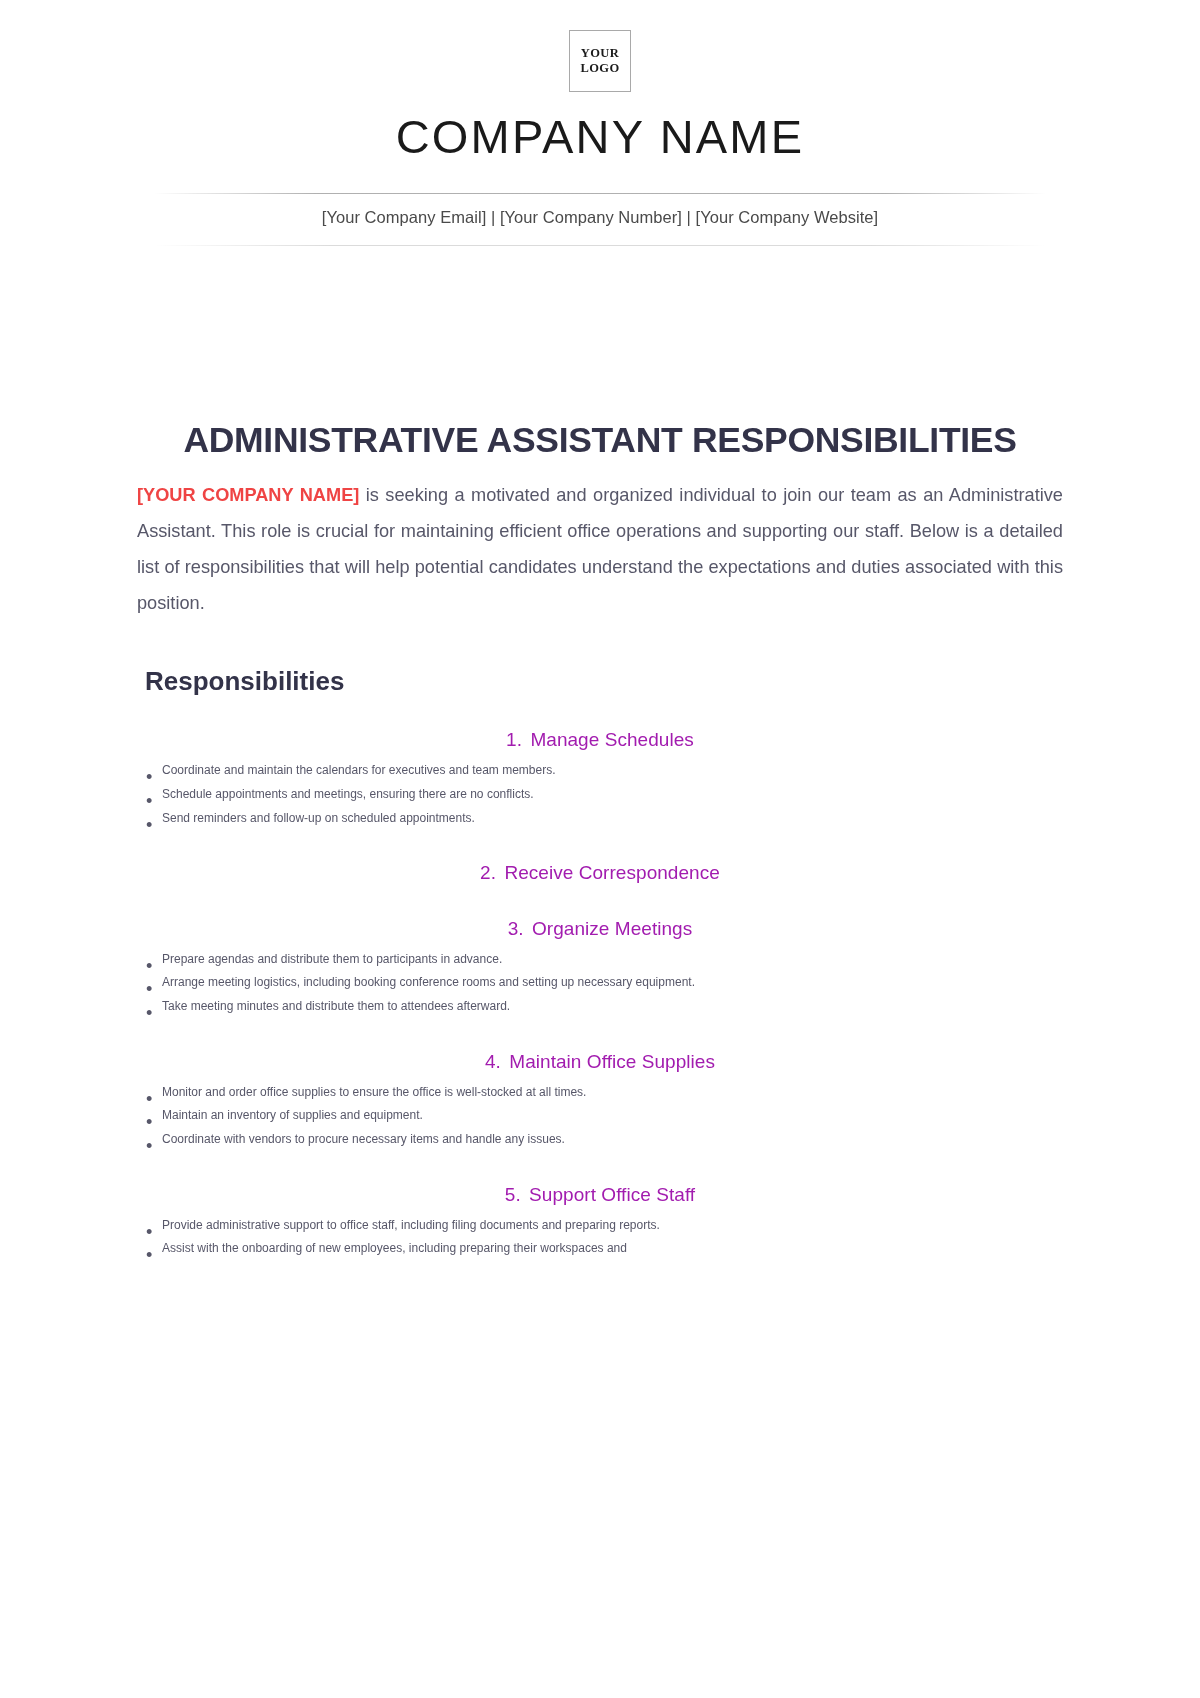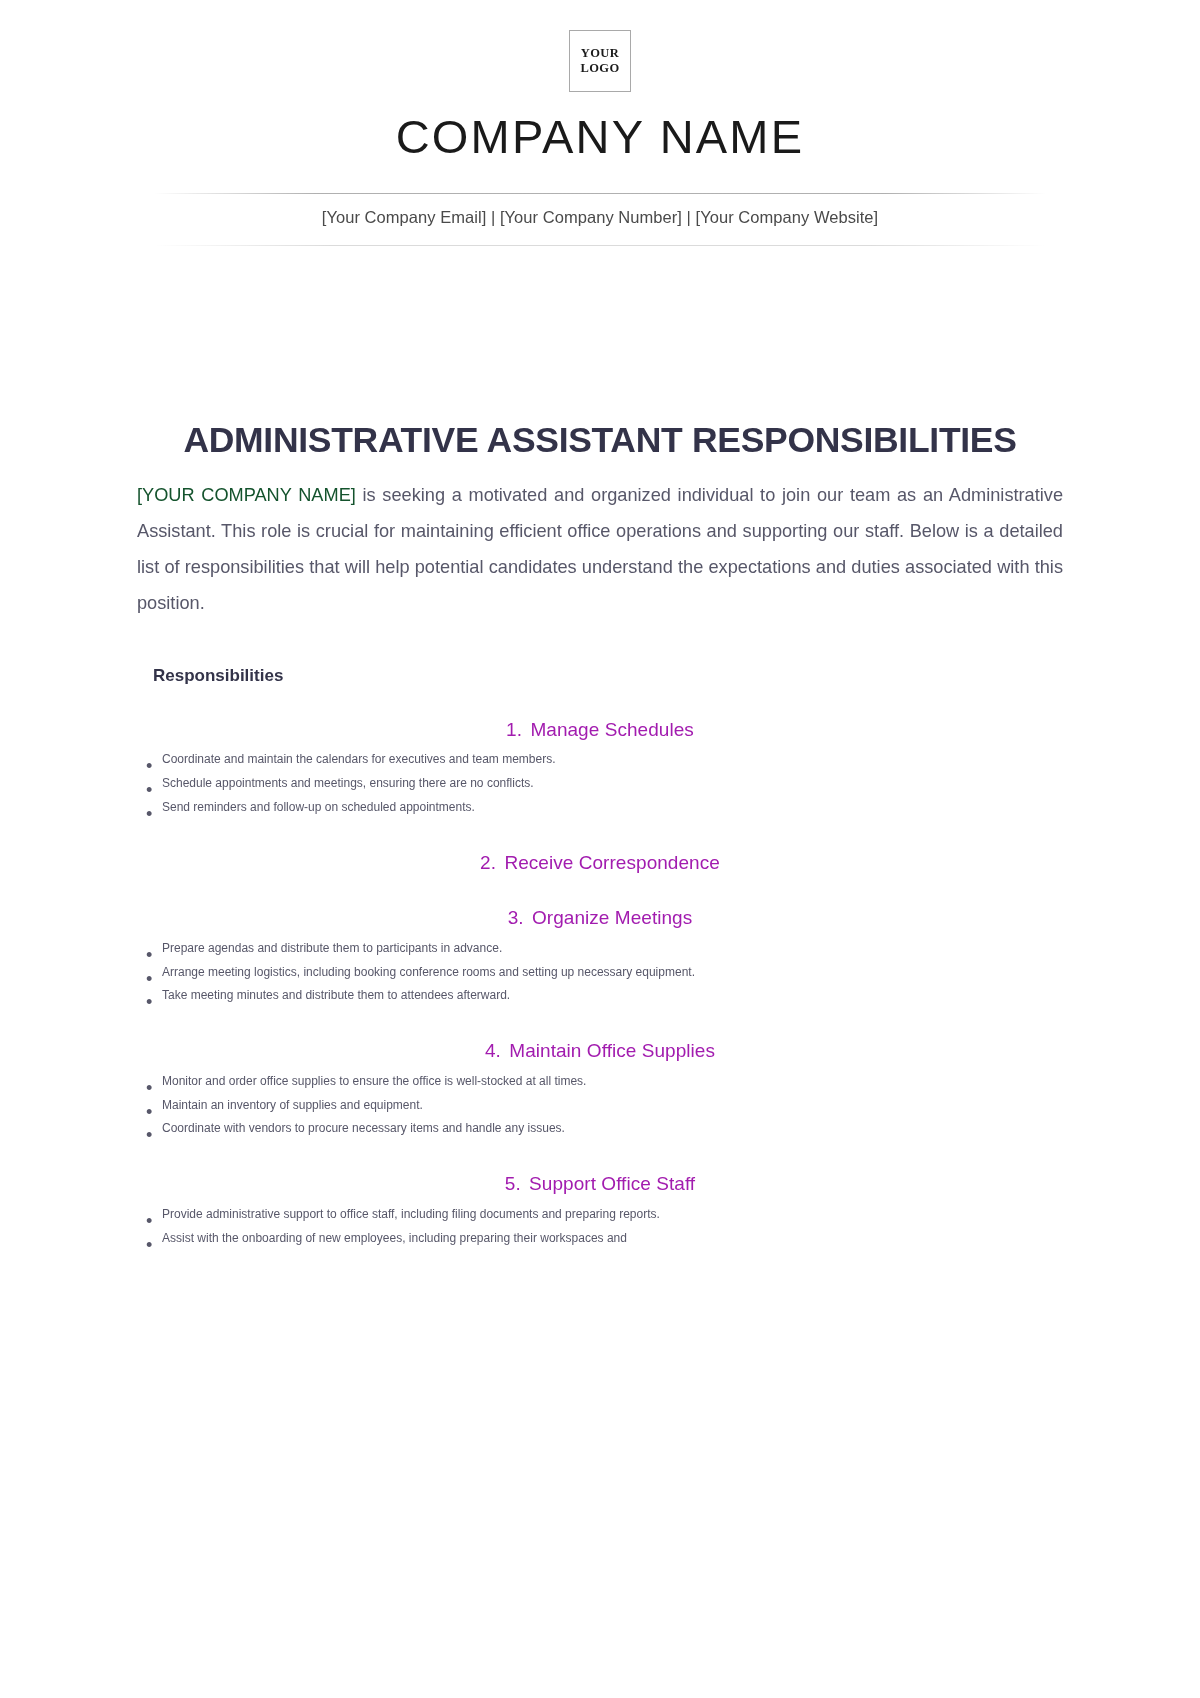--- a/index.html
+++ b/index.html
@@ -105,29 +105,29 @@
   }
 
   .intro {
     font-size: 18.2px;
     line-height: 1.98;
     color: #575769;
     text-align: justify;
     margin: 0;
   }
   .intro .strong {
-    font-weight: 400;
-    color: #14532d;
+    font-weight: 700;
+    color: #ef4444;
   }
 
   .section-heading {
-    font-size: 17px;
+    font-size: 26px;
     font-weight: 700;
     color: #333349;
-    margin: 45px 0 0 16px;
+    margin: 45px 0 0 8px;
     line-height: 1.2;
   }
 
   .group {
     margin-top: 31px;
   }
   .group-title {
     font-size: 19px;
     font-weight: 400;
     color: #a21caf;

